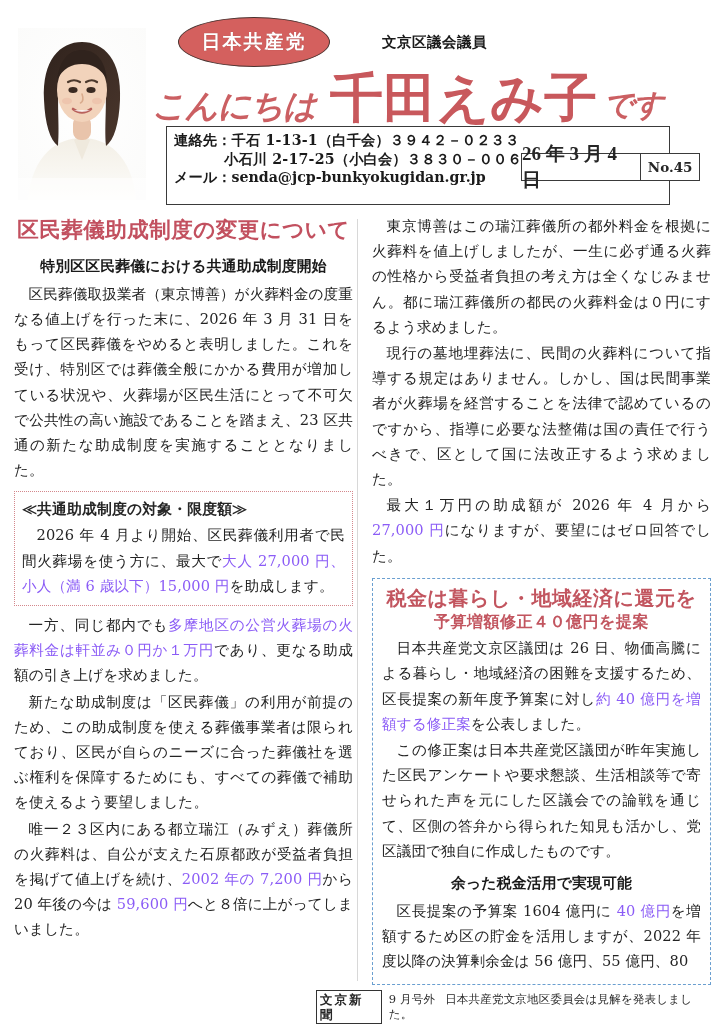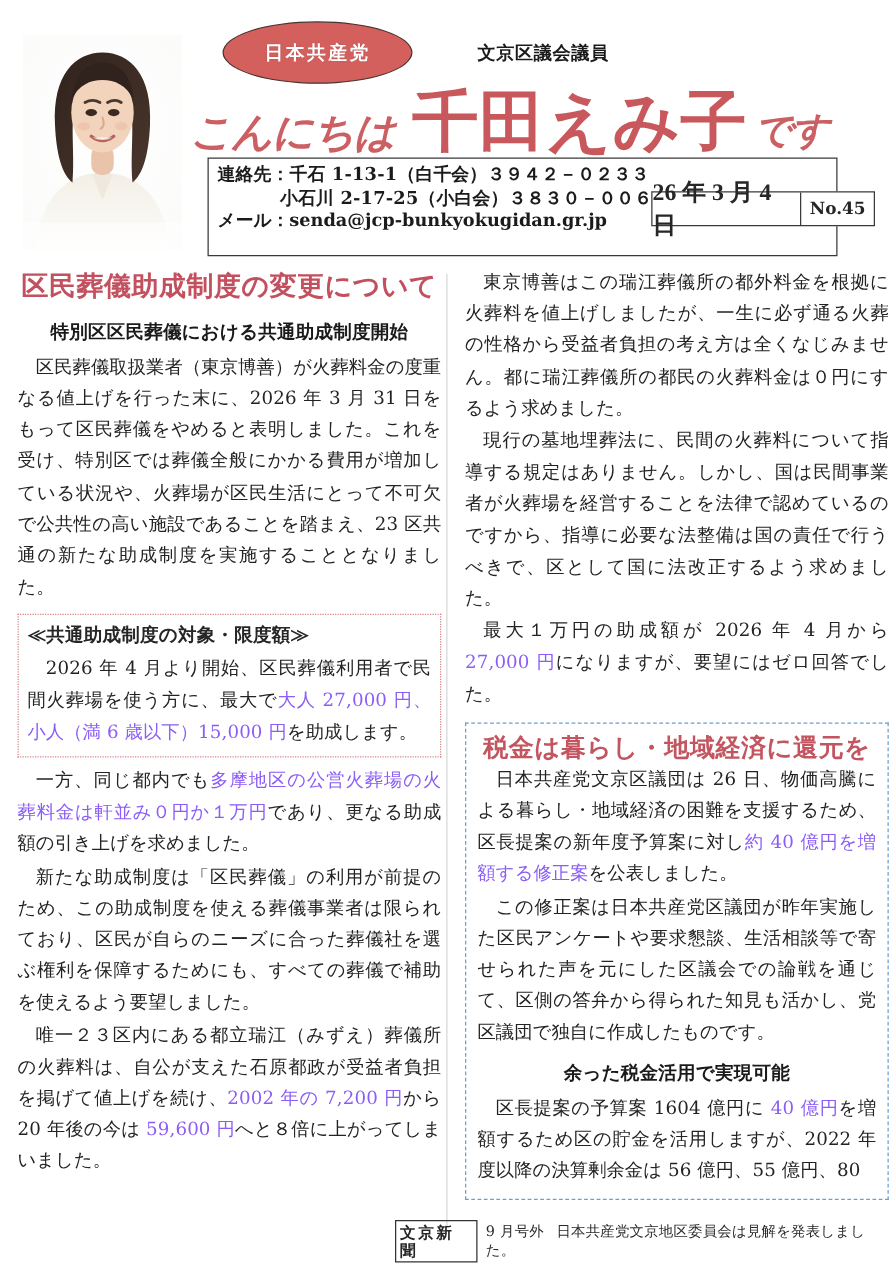--- a/index.html
+++ b/index.html
@@ -53,21 +53,21 @@
     border-radius: 50%;
     background: #d4605e;
     border: 1.6px solid #4a3330;
     display: flex;
     align-items: center;
     justify-content: center;
     box-sizing: border-box;
   }
   .party-badge span {
     color: #ffffff;
-    font-size: 15px;
+    font-size: 19px;
     font-weight: bold;
     letter-spacing: 2px;
     font-family: "DejaVu Serif", "Liberation Serif", serif;
     text-shadow: 0 0 1px rgba(0,0,0,.25);
   }
 
   .role-line {
     position: absolute;
     left: 382px;
     top: 33px;
@@ -271,21 +271,21 @@
     line-height: 1.4;
     letter-spacing: 0.5px;
     margin-bottom: 2px;
     font-family: "DejaVu Serif", "Liberation Serif", serif;
   }
 
   
   .footer {
     position: absolute;
     left: 0;
-    bottom: 18px;
+    bottom: 4px;
     width: 714px;
     height: 30px;
   }
   .footer-inner {
     position: absolute;
     left: 316px;
     top: 0;
     display: flex;
     align-items: center;
     gap: 7px;
@@ -413,20 +413,21 @@
     <div class="col col-right">
 
       <p class="body">東京博善はこの瑞江葬儀所の都外料金を根拠に火葬料を値上げしましたが、一生に必ず通る火葬の性格から受益者負担の考え方は全くなじみません。都に瑞江葬儀所の都民の火葬料金は０円にするよう求めました。</p>
 
       <p class="body">現行の墓地埋葬法に、民間の火葬料について指導する規定はありません。しかし、国は民間事業者が火葬場を経営することを法律で認めているのですから、指導に必要な法整備は国の責任で行うべきで、区として国に法改正するよう求めました。</p>
 
       <p class="body"><span>最大１万円の助成額が 2026 年 4 月から </span><span class="red">27,000 円</span><span>になりますが、要望にはゼロ回答でした。</span></p>
 
       <div class="box-dashed-blue">
         <div class="box-head1">税金は暮らし・地域経済に還元を</div>
+        <div class="box-head2">予算増額修正４０億円を提案</div>
 
         <p class="body"><span>日本共産党文京区議団は 26 日、物価高騰による暮らし・地域経済の困難を支援するため、区長提案の新年度予算案に対し</span><span class="red">約 40 億円を増額する修正案</span><span>を公表しました。</span></p>
 
         <p class="body">この修正案は日本共産党区議団が昨年実施した区民アンケートや要求懇談、生活相談等で寄せられた声を元にした区議会での論戦を通じて、区側の答弁から得られた知見も活かし、党区議団で独自に作成したものです。</p>
 
         <div class="subhead">余った税金活用で実現可能</div>
 
         <p class="body"><span>区長提案の予算案 1604 億円に </span><span class="red">40 億円</span><span>を増額するため区の貯金を活用しますが、2022 年度以降の決算剰余金は 56 億円、55 億円、80</span></p>
       </div>
     </div>

